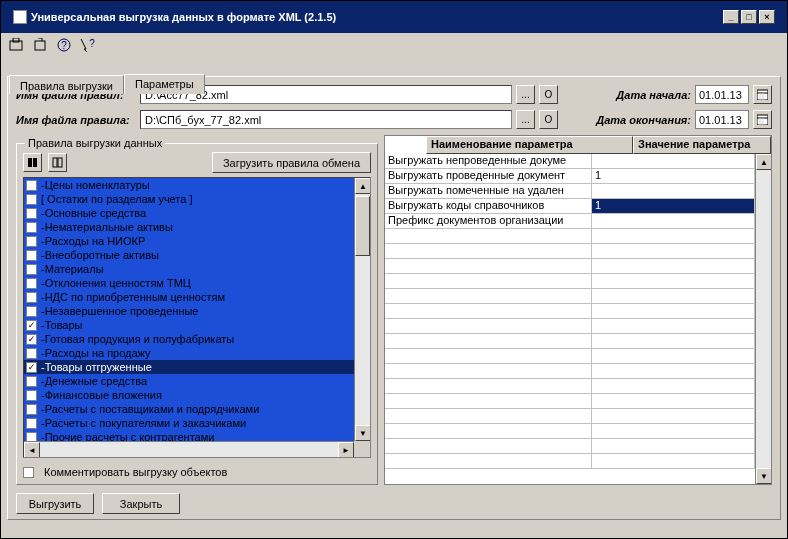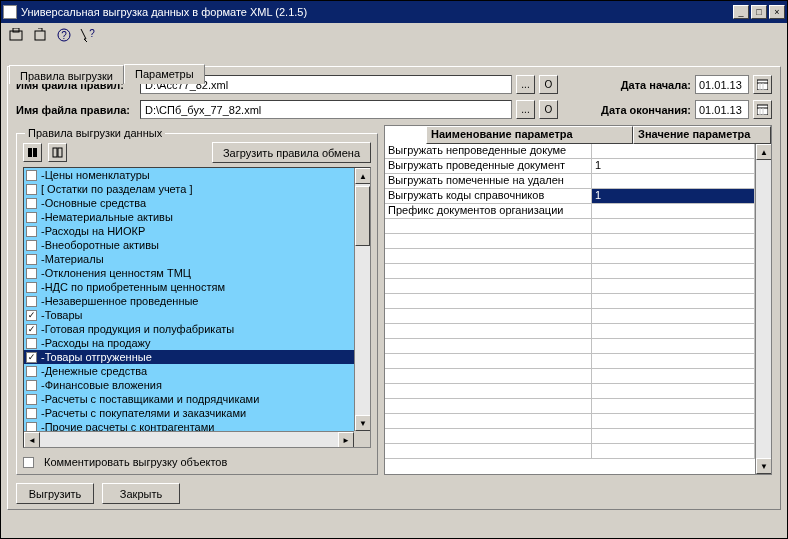--- a/index.html
+++ b/index.html
@@ -11,27 +11,27 @@
     overflow: hidden;
   }
   .window {
     width: 788px;
     height: 539px;
     background: #d4d0c8;
     border: 1px solid #000;
     position: relative;
   }
   .titlebar {
-    height: 22px;
+    height: 32px;
     background: #0a246a;
     color: #fff;
     display: flex;
     align-items: center;
-    padding: 0 2px;
-    font-weight: normal;
+    padding: 0 12px;
+    font-weight: bold;
   }
   .titlebar .icon {
     width: 14px;
     height: 14px;
     margin-right: 4px;
     background: #fff;
     border: 1px solid #888;
   }
   .titlebar .title { flex: 1; }
   .titlebar .winbtns { display: flex; gap: 2px; }
@@ -100,21 +100,21 @@
     height: 444px;
     position: relative;
   }
   .row {
     display: flex;
     align-items: center;
     margin-bottom: 6px;
     gap: 4px;
   }
   .label { white-space: nowrap; }
-  .label.bold { font-weight: bold; }
+  .label.bold { font-weight: bold; font-style: italic; }
   .textinput {
     flex: 1;
     height: 19px;
     border: 1px solid #808080;
     border-top-color: #404040;
     border-left-color: #404040;
     background: #fff;
     padding: 1px 4px;
     font-family: inherit;
     font-size: 11px;
@@ -178,21 +178,21 @@
     cursor: pointer;
     font-family: inherit;
     font-size: 11px;
     height: 21px;
   }
   .listbox {
     flex: 1;
     border: 1px solid #808080;
     border-top-color: #404040;
     border-left-color: #404040;
-    background: #7dd3fc;
+    background: #1d4ed8;
     overflow: hidden;
     position: relative;
   }
   .listitems {
     position: absolute;
     top: 0; left: 0; right: 16px; bottom: 16px;
     overflow: hidden;
   }
   .listrow {
     display: flex;

